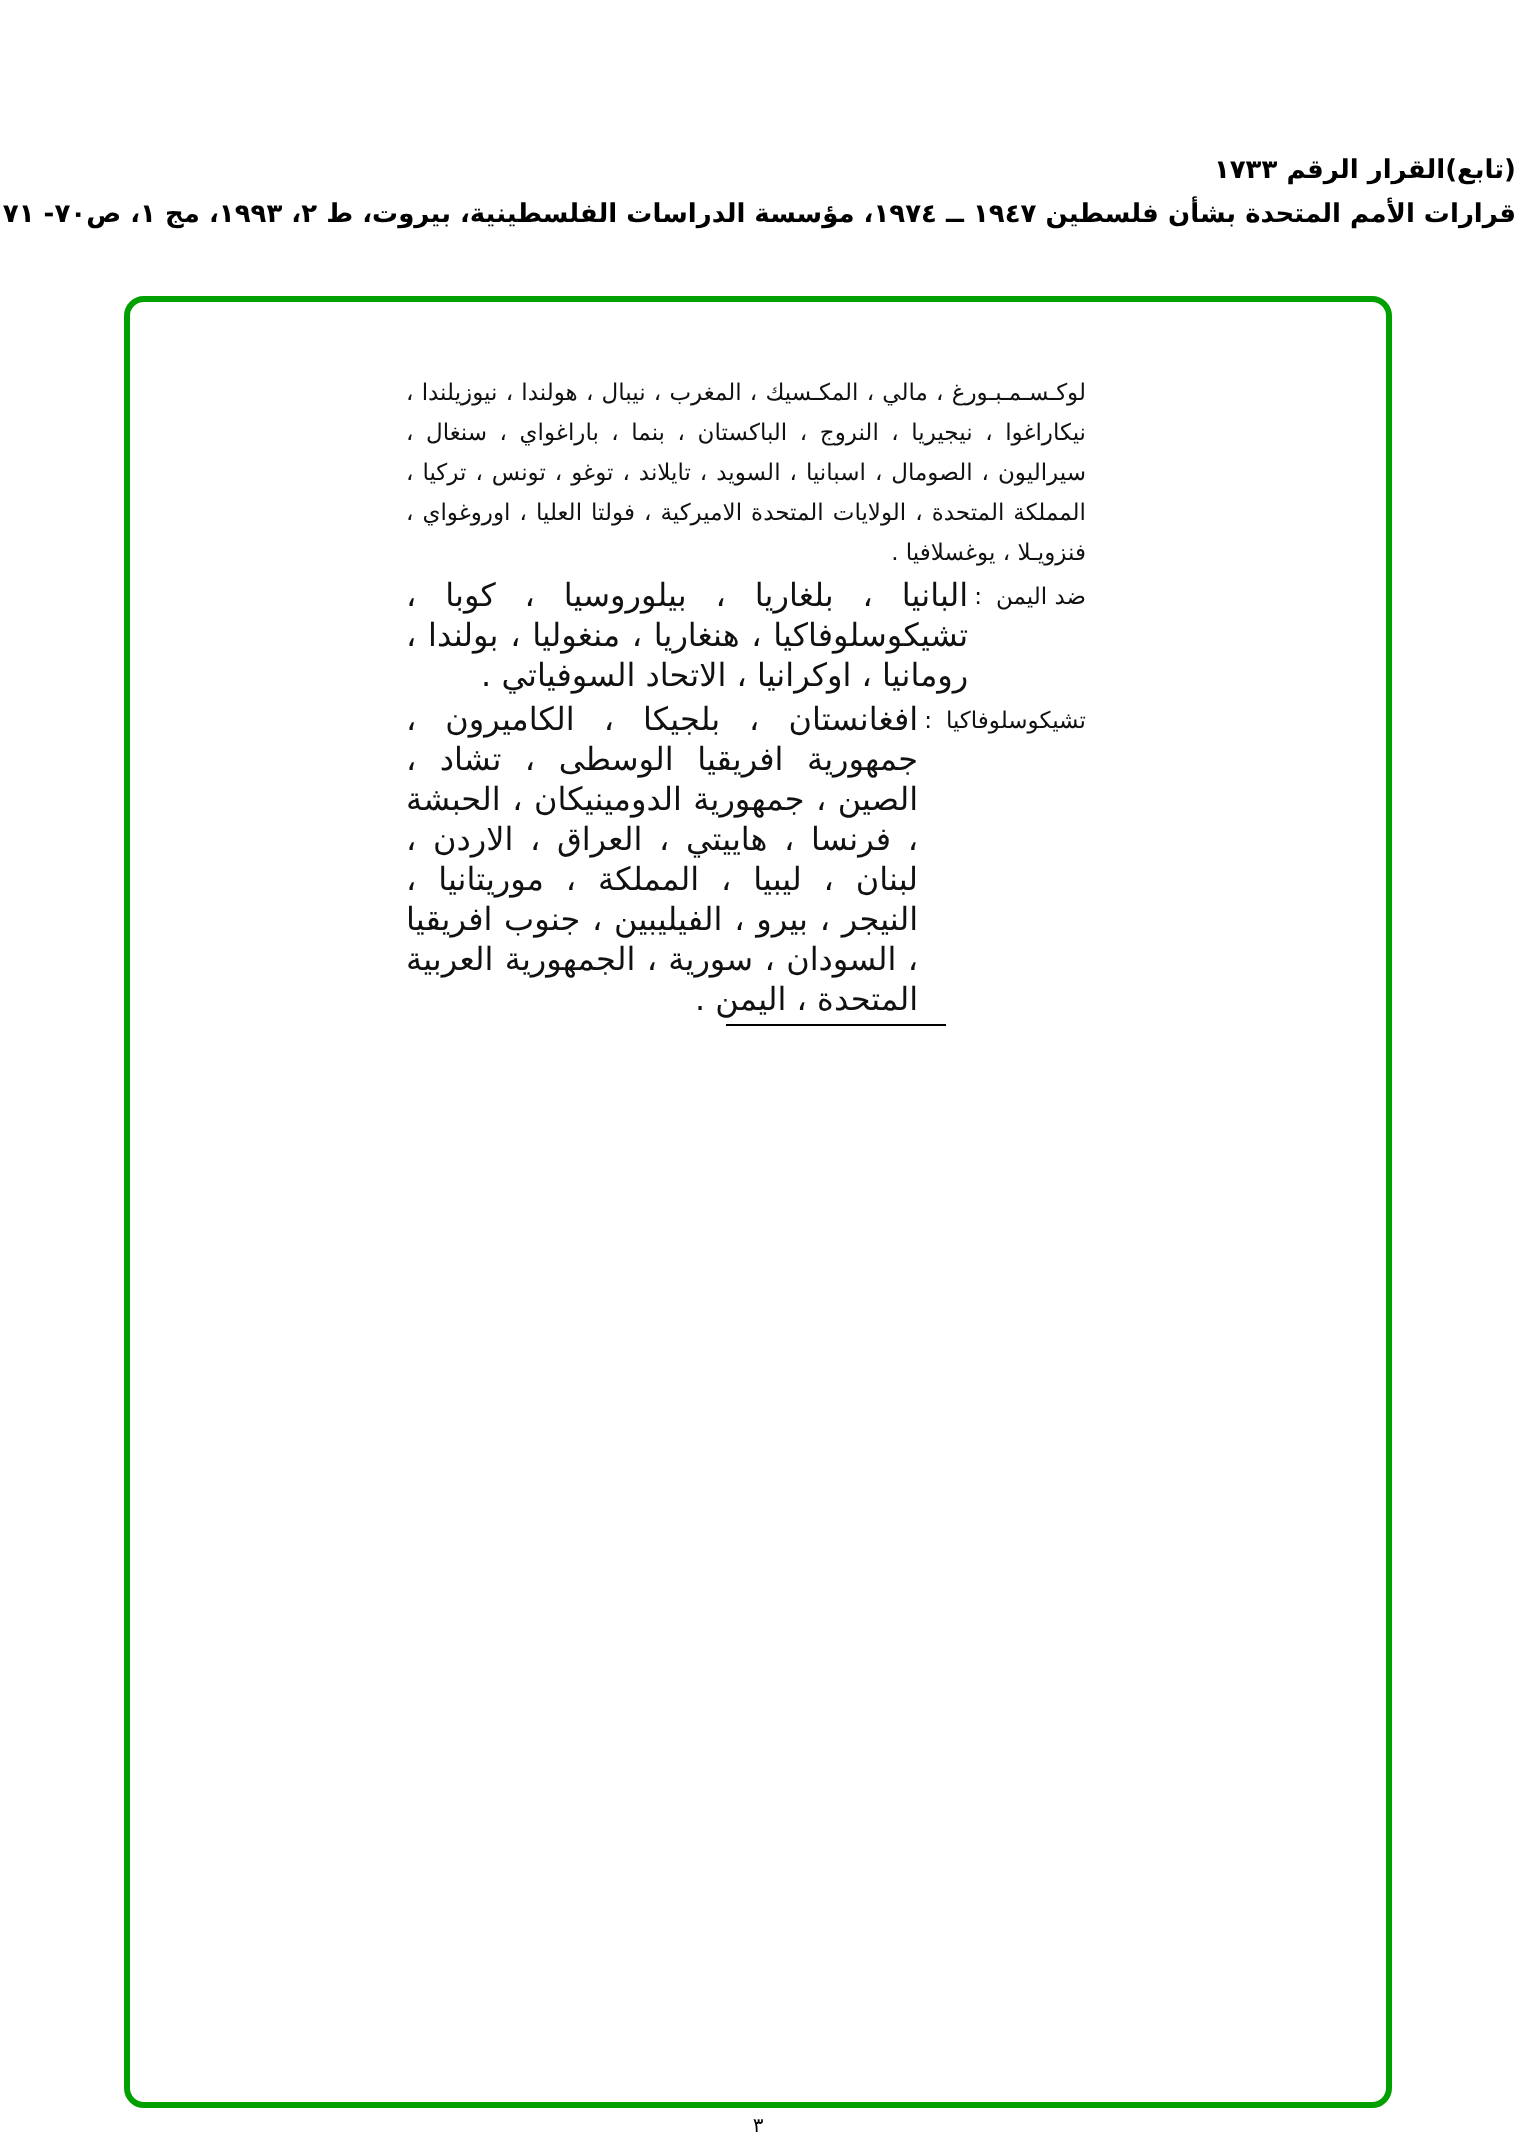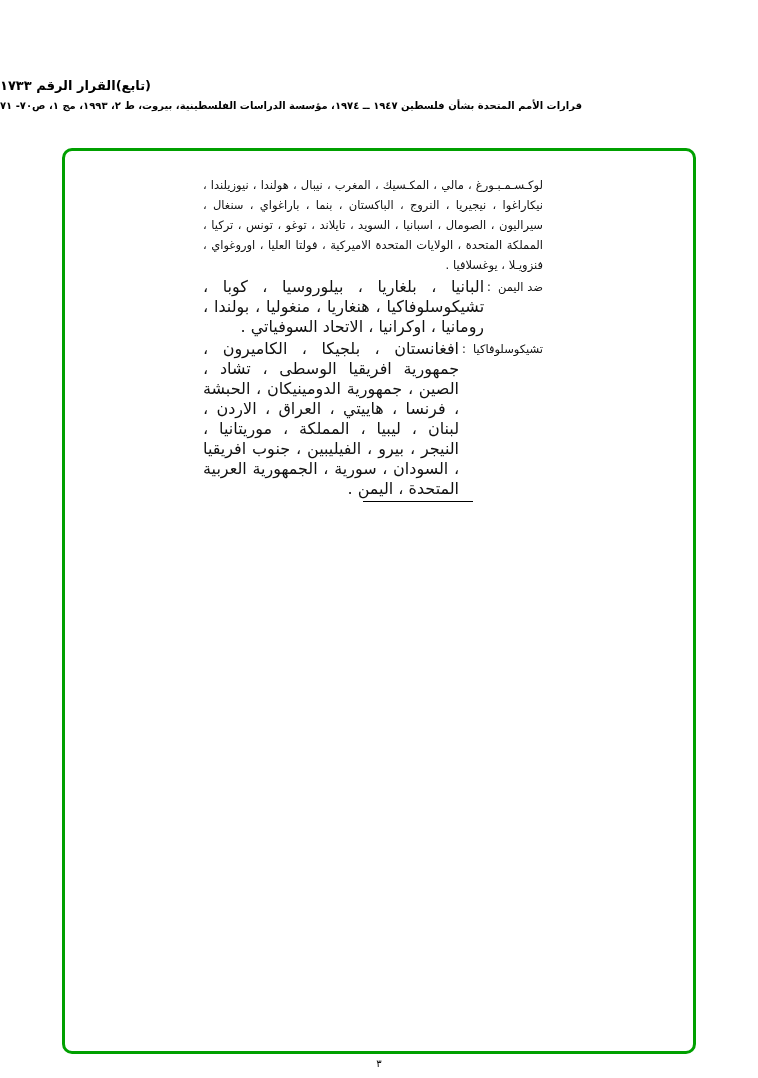--- a/index.html
+++ b/index.html
@@ -13,34 +13,34 @@
     height: 1078px;
     background: #ffffff;
     font-family: "DejaVu Sans", sans-serif;
     overflow: hidden;
   }
   .header {
     position: absolute;
     top: 78px;
     left: 0;
     width: 758px;
-    text-align: left;
+    text-align: right;
   }
   .doc-title {
     font-family: "DejaVu Sans", sans-serif;
     font-size: 13px;
     font-weight: bold;
     color: #000000;
     letter-spacing: 0.5px;
     direction: rtl;
   }
   .doc-subtitle {
     margin-top: 7px;
     font-family: "DejaVu Sans", sans-serif;
-    font-size: 10px;
+    font-size: 13px;
     font-weight: bold;
     color: #000000;
     direction: rtl;
   }
   .frame {
     position: absolute;
     top: 148px;
     left: 62px;
     width: 634px;
     height: 906px;
@@ -55,21 +55,21 @@
     right: 150px;
     width: 340px;
     direction: rtl;
     text-align: justify;
     font-family: "DejaVu Sans", sans-serif;
     font-size: 11.5px;
     line-height: 20px;
     color: #111111;
   }
   .para {
-    margin: 0 0 1px 0;
+    margin: 11px 0 1px 0;
     text-align: justify;
     text-justify: inter-word;
   }
   .block {
     display: flex;
     flex-direction: row;
     align-items: flex-start;
     margin-top: 2px;
   }
   .block-label {

